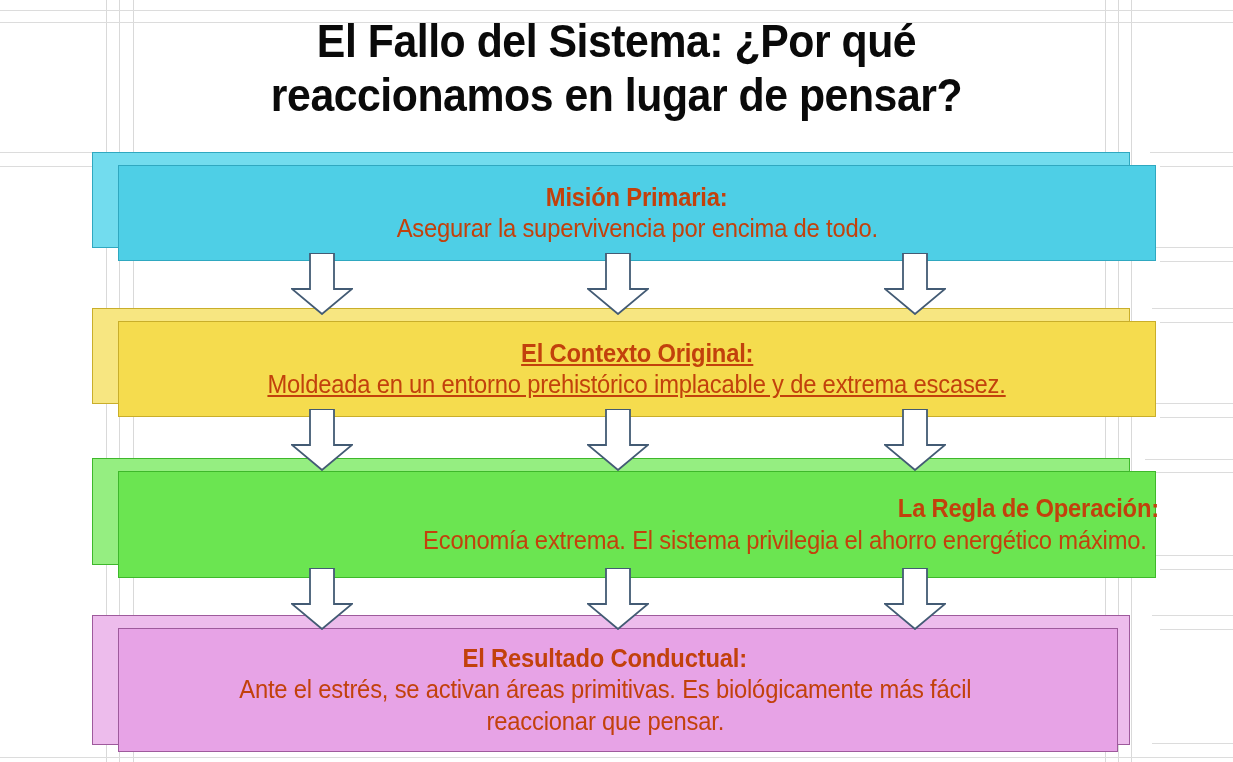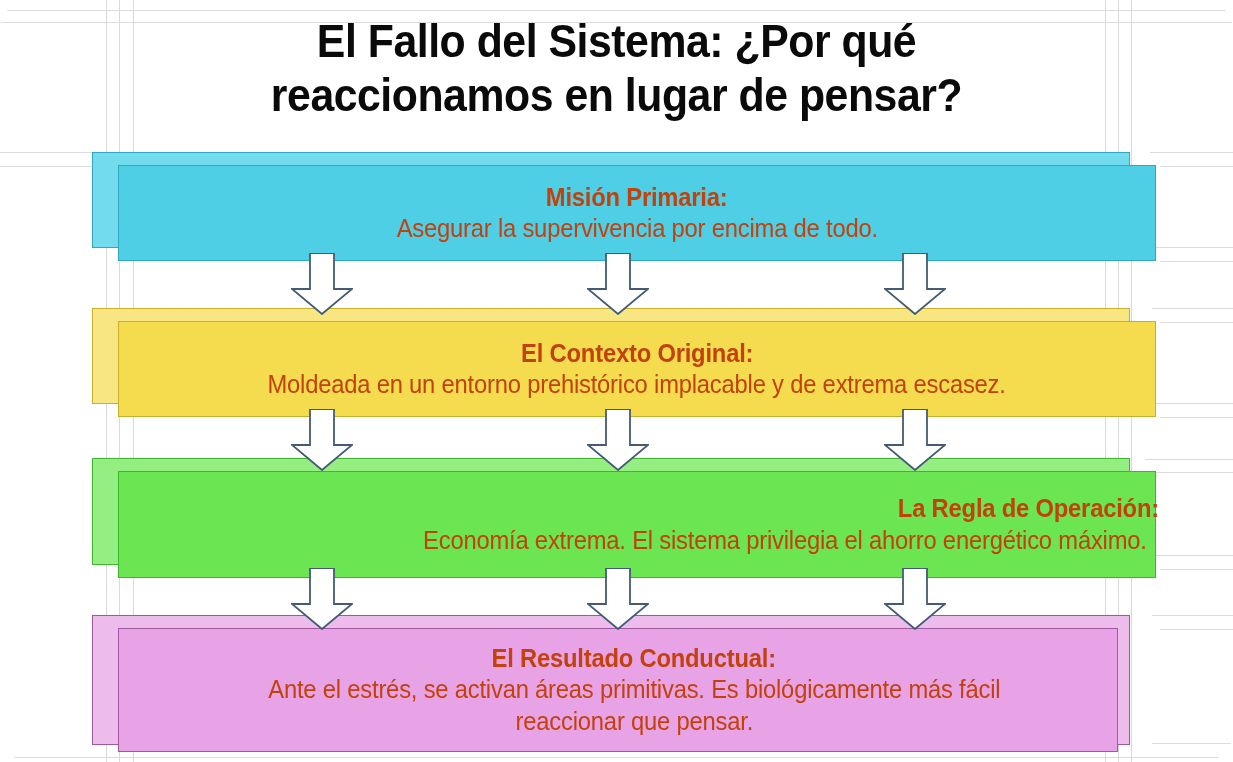--- a/index.html
+++ b/index.html
@@ -10,21 +10,20 @@
   }
   body {
     font-family: "Liberation Sans", sans-serif;
   }
   #stage {
     position: relative;
     width: 1233px;
     height: 762px;
     background: #ffffff;
     overflow: hidden;
-    border-radius: 30px;
   }
 
   
   .grid-layer {
     position: absolute;
     inset: 0;
     pointer-events: none;
   }
   .gl-v {
     position: absolute;
@@ -157,21 +156,21 @@
   <svg class="arrow" style="left:587px; top:253px;" width="62" height="62" viewBox="0 0 62 62">
     <polygon points="19,0 43,0 43,36 61,36 31,61 1,36 19,36" fill="#ffffff" stroke="#435B74" stroke-width="1.8"></polygon>
   </svg>
   <svg class="arrow" style="left:884px; top:253px;" width="62" height="62" viewBox="0 0 62 62">
     <polygon points="19,0 43,0 43,36 61,36 31,61 1,36 19,36" fill="#ffffff" stroke="#435B74" stroke-width="1.8"></polygon>
   </svg>
 
   <div class="band">
     <div class="rect back" style="left:92px; top:308px; width:1038px; height:96px; background:#F7E681; border-color:#C9AE2A;"></div>
     <div class="rect front" style="left:118px; top:321px; width:1038px; height:96px; background:#F5DC4E; border-color:#C9AE2A;"></div>
-    <div class="band-text" style="left:118px; top:321px; width:1038px; height:96px;">
+    <div class="band-text" style="left:118px; top:321px; width:1038px; height:96px;text-decoration:underline;">
       <div class="band-head">El Contexto Original:</div>
       <div class="band-body">Moldeada en un entorno prehistórico implacable y de extrema escasez.</div>
     </div>
   </div>
 
   <svg class="arrow" style="left:291px; top:409px;" width="62" height="62" viewBox="0 0 62 62">
     <polygon points="19,0 43,0 43,36 61,36 31,61 1,36 19,36" fill="#ffffff" stroke="#435B74" stroke-width="1.8"></polygon>
   </svg>
   <svg class="arrow" style="left:587px; top:409px;" width="62" height="62" viewBox="0 0 62 62">
     <polygon points="19,0 43,0 43,36 61,36 31,61 1,36 19,36" fill="#ffffff" stroke="#435B74" stroke-width="1.8"></polygon>
@@ -195,20 +194,20 @@
   <svg class="arrow" style="left:587px; top:568px;" width="62" height="62" viewBox="0 0 62 62">
     <polygon points="19,0 43,0 43,36 61,36 31,61 1,36 19,36" fill="#ffffff" stroke="#435B74" stroke-width="1.8"></polygon>
   </svg>
   <svg class="arrow" style="left:884px; top:568px;" width="62" height="62" viewBox="0 0 62 62">
     <polygon points="19,0 43,0 43,36 61,36 31,61 1,36 19,36" fill="#ffffff" stroke="#435B74" stroke-width="1.8"></polygon>
   </svg>
 
   <div class="band">
     <div class="rect back" style="left:92px; top:615px; width:1038px; height:130px; background:#EDBCEC; border-color:#9E5A9C;"></div>
     <div class="rect front" style="left:118px; top:628px; width:1000px; height:124px; background:#E7A3E6; border-color:#9E5A9C;"></div>
-    <div class="band-text" style="left:134px; top:628px; width:1000px; height:124px;">
+    <div class="band-text" style="left:105px; top:628px; width:1000px; height:124px;">
       <div class="band-head">El Resultado Conductual:</div>
       <div class="band-body">Ante el estrés, se activan áreas primitivas. Es biológicamente más fácil
 reaccionar que pensar.</div>
     </div>
   </div>
 
 </div>
 
 </body></html>

